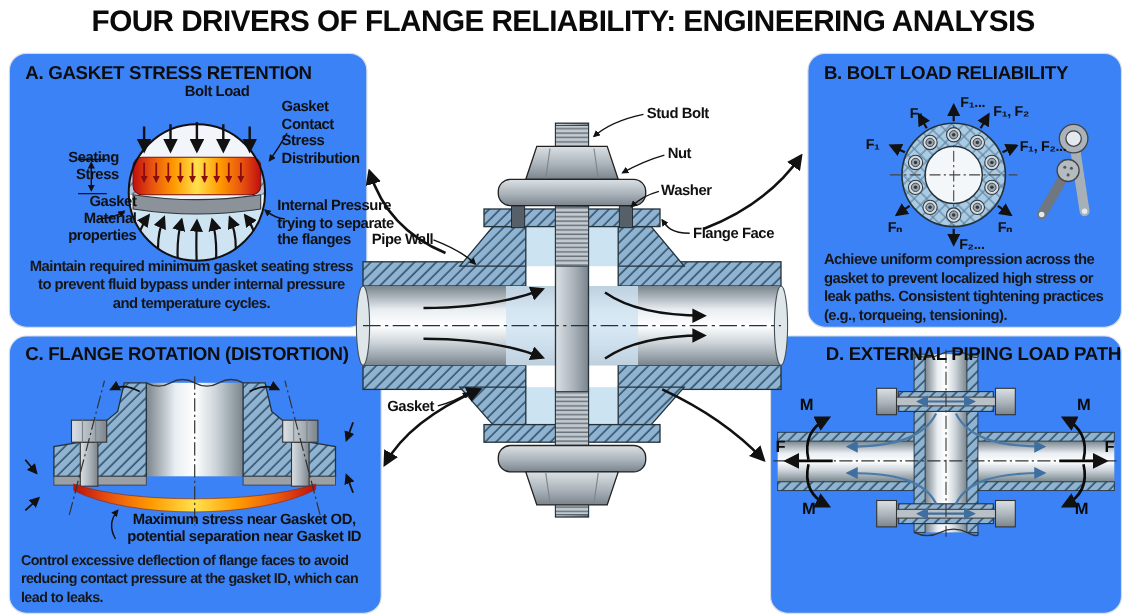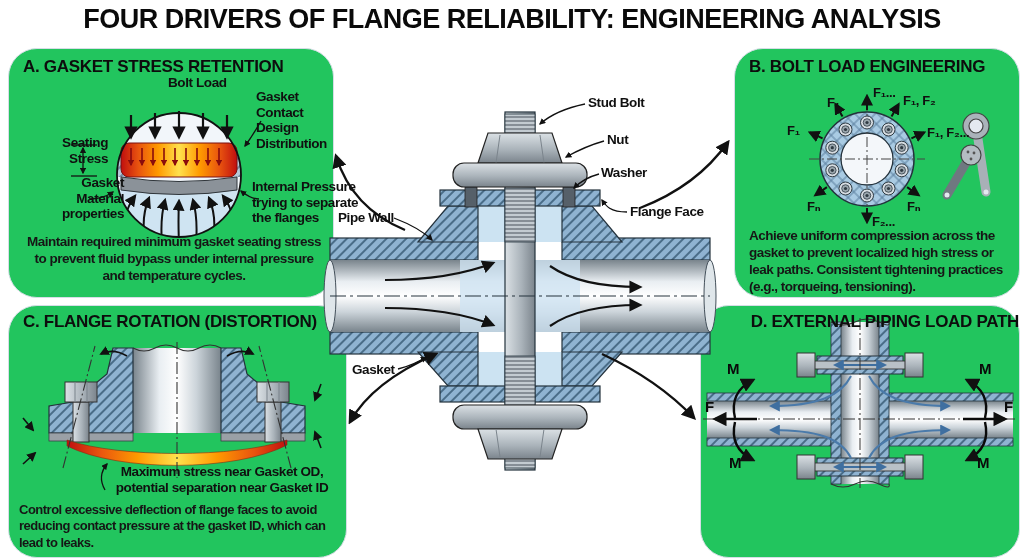--- a/index.html
+++ b/index.html
@@ -1,20 +1,20 @@
 <!DOCTYPE html>
 <html><head>
 <meta charset="utf-8">
 <style>
   html,body{margin:0;padding:0;background:#fff;}
   .page{position:relative;width:1024px;height:559px;background:#ffffff;overflow:hidden;
         font-family:"Liberation Sans","DejaVu Sans",sans-serif;color:#111;}
   .title{position:absolute;left:0;top:4px;width:100%;text-align:center;
          font-size:27px;font-weight:bold;letter-spacing:-0.5px;color:#0a0a0a;}
-  .panel{position:absolute;background:#22c55e;border:1px solid #d6dde6;border-radius:29px;z-index:1;}
+  .panel{position:absolute;background:#3b82f6;border:1px solid #d6dde6;border-radius:16px;z-index:1;}
   .panel-a{left:8px;top:48px;width:324px;height:248px;}
   .panel-b{left:734px;top:48px;width:284px;height:248px;}
   .panel-c{left:8px;top:305px;width:337px;height:251px;}
   .panel-d{left:700px;top:305px;width:318px;height:251px;}
   .heading{position:absolute;font-size:17px;font-weight:bold;letter-spacing:-0.3px;color:#0d0d0d;margin:0;}
   .diagram{position:absolute;left:0;top:0;width:100%;height:100%;}
   .lbl{position:absolute;font-size:13.5px;font-weight:600;letter-spacing:-0.4px;line-height:1.15;color:#101010;padding-left:33px;}
   .pre{white-space:pre-line;}
   .tr{text-align:right;}
   .body{position:absolute;font-size:13.5px;font-weight:600;letter-spacing:-0.5px;line-height:1.26;color:#161616;margin:0;}
@@ -143,21 +143,21 @@
         <line x1="62" y1="96" x2="88" y2="96"></line>
           <line x1="62" y1="127" x2="88" y2="127"></line>
         <path d="M252,72 Q244,86 236,97" marker-end="url(#arrowS)"></path>
         <path d="M250,150 Q242,150 232,142" marker-end="url(#arrowS)"></path>
         <path d="M80,150 Q94,150 104,143" marker-end="url(#arrowS)"></path>
       </g>
     </svg>
     <h2 class="heading" style="left:14px;top:8px;">A. GASKET STRESS RETENTION</h2>
     <div class="lbl" style="left:126px;top:26px;">Bolt Load</div>
     <div class="lbl pre" style="left:214px;top:40px;">Gasket Contact
-Design Distribution</div>
+Stress Distribution</div>
     <div class="lbl pre tr" style="left:10px;top:86px;width:56px;">Seating
 Stress</div>
     <div class="lbl pre tr" style="left:6px;top:126px;width:76px;">Gasket
 Material
 properties</div>
     <div class="lbl pre" style="left:210px;top:130px;width:112px;">Internal Pressure
 trying to separate
 the flanges</div>
     <p class="body" style="left:14px;top:184px;width:302px;text-align:center;">Maintain required minimum gasket seating stress to prevent fluid bypass under internal pressure and temperature cycles.</p>
   </section>
@@ -238,21 +238,21 @@
         <line x1="243" y1="90" x2="251" y2="143" stroke="#a8b0b7" stroke-width="9" stroke-linecap="round"></line>
         <circle cx="251" cy="143" r="2.5" fill="#e4e9f0"></circle>
         <circle cx="241" cy="77" r="13" fill="#aab3ba" stroke="#444" stroke-width="1.2"></circle>
         <circle cx="241" cy="77" r="7" fill="#e4e9f0" stroke="#444" stroke-width="1.2"></circle>
         <circle cx="236" cy="106" r="10" fill="#b4bcc2" stroke="#444" stroke-width="1.2"></circle>
         <circle cx="233" cy="103" r="1.4" fill="#555"></circle>
           <circle cx="239" cy="104" r="1.4" fill="#555"></circle>
           <circle cx="236" cy="110" r="1.4" fill="#555"></circle>
       </g>
     </svg>
-    <h2 class="heading" style="left:14px;top:8px;">B. BOLT LOAD ENGINEERING</h2>
+    <h2 class="heading" style="left:14px;top:8px;">B. BOLT LOAD RELIABILITY</h2>
     <div class="flbl" style="left:92px;top:46px;">F₁</div>
     <div class="flbl" style="left:138px;top:36px;">F₁...</div>
     <div class="flbl" style="left:168px;top:44px;">F₁, F₂</div>
     <div class="flbl" style="left:52px;top:74px;">F₁</div>
     <div class="flbl" style="left:192px;top:76px;">F₁, F₂...</div>
     <div class="flbl" style="left:72px;top:150px;">Fₙ</div>
     <div class="flbl" style="left:137px;top:165px;">F₂...</div>
     <div class="flbl" style="left:172px;top:150px;">Fₙ</div>
     <p class="body" style="left:14px;top:178px;width:264px;">Achieve uniform compression across the gasket to prevent localized high stress or leak paths. Consistent tightening practices (e.g., torqueing, tensioning).</p>
   </section>

